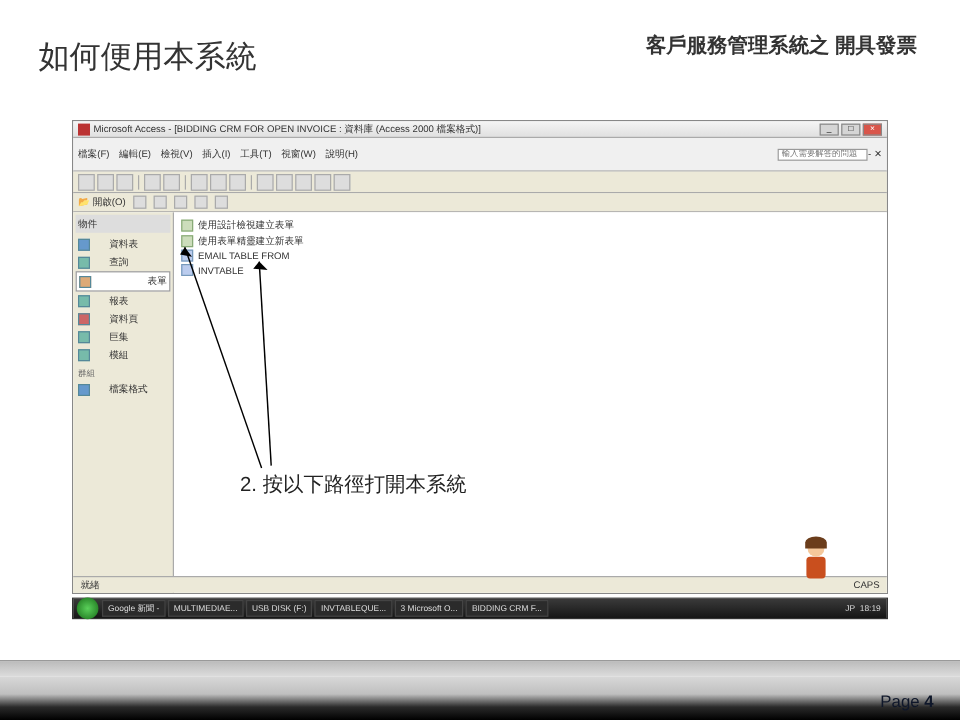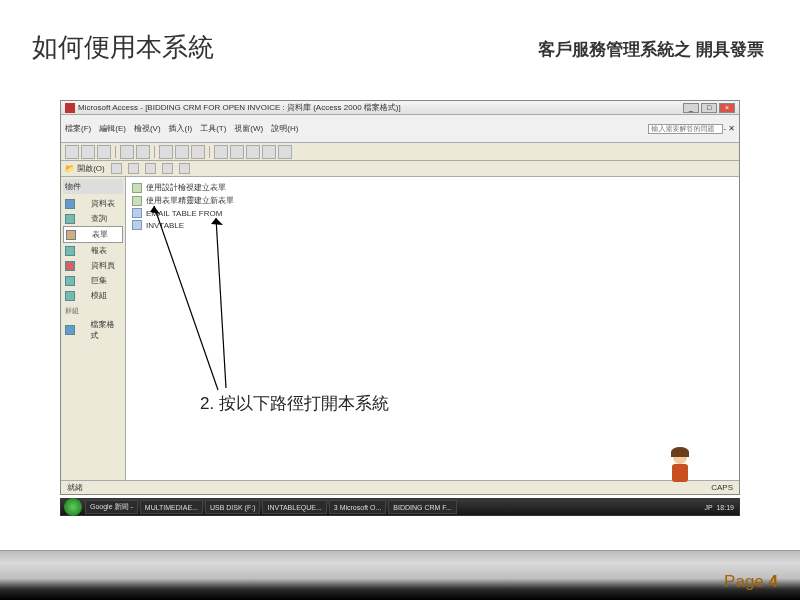--- a/index.html
+++ b/index.html
@@ -1,39 +1,39 @@
 <!DOCTYPE html>
 <html><head>
 <meta charset="utf-8">
 <style>
   * { margin: 0; padding: 0; box-sizing: border-box; }
   body { width: 800px; height: 600px; background: #fff; font-family: "Microsoft JhengHei", Arial, sans-serif; position: relative; overflow: hidden; }
   .slide-title { position: absolute; top: 30px; left: 32px; font-size: 26px; color: #333; }
-  .slide-subtitle { position: absolute; top: 38px; right: 36px; font-size: 17px; color: #333; font-weight: bold; }
+  .slide-subtitle { position: absolute; top: 26px; right: 36px; font-size: 17px; color: #333; font-weight: bold; }
   .screenshot { position: absolute; top: 100px; left: 60px; width: 680px; height: 395px; border: 1px solid #888; background: #e8e8e8; font-size: 8px; }
   .window-title { background: linear-gradient(#f5f5f5,#e0e0e0); height: 14px; display: flex; align-items: center; padding: 0 4px; border-bottom: 1px solid #aaa; }
   .win-icon { width: 10px; height: 10px; background: #b33; margin-right: 3px; }
   .win-text { flex: 1; color: #333; font-size: 8px; white-space: nowrap; overflow: hidden; }
   .win-ctrls { display: flex; gap: 2px; }
   .win-ctrls span { width: 16px; height: 10px; background: #d5d5d5; border: 1px solid #888; font-size: 7px; text-align: center; line-height: 8px; }
   .win-ctrls span:last-child { background: #d9554a; color: #fff; }
   .menubar { background: #f0f0f0; height: 28px; display: flex; align-items: center; padding: 0 4px; gap: 8px; border-bottom: 1px solid #aaa; font-size: 8px; color: #333; }
   .menubar-right { margin-left: auto; display: flex; align-items: center; gap: 0; }
   .help-input { width: 75px; height: 10px; border: 1px solid #999; background: #fff; font-size: 7px; padding: 0 2px; }
   .toolbar { background: #ece9d8; height: 18px; display: flex; align-items: center; padding: 0 4px; gap: 2px; border-bottom: 1px solid #aaa; }
   .tbtn { width: 14px; height: 14px; background: #ddd; border: 1px solid #aaa; }
   .tsep { width: 1px; height: 12px; background: #aaa; margin: 0 2px; }
   .subtoolbar { background: #ece9d8; height: 16px; display: flex; align-items: center; padding: 0 4px; gap: 6px; border-bottom: 1px solid #aaa; font-size: 8px; }
   .sub-open { color: #333; }
   .sub-btn { width: 11px; height: 11px; background: #ddd; border: 1px solid #aaa; }
   .db-body { display: flex; height: calc(100% - 76px); background: #fff; }
-  .nav-pane { width: 65px; background: #ece9d8; border-right: 1px solid #aaa; padding: 2px; }
+  .nav-pane { width: 84px; background: #ece9d8; border-right: 1px solid #aaa; padding: 2px; }
   .nav-header { font-size: 8px; color: #333; padding: 2px; background: #ddd; margin-bottom: 2px; }
   .nav-item { display: flex; align-items: center; gap: 16px; padding: 2px; font-size: 8px; color: #333; cursor: pointer; }
-  .nav-item.selected { background: #fff; border: 1px solid #999; }
+  .nav-item.selected { background: #fff; border: 1px solid #999; justify-content: space-between; }
   .nav-icon { width: 10px; height: 10px; background: #7ba; border: 1px solid #589; }
   .nav-icon.red { background: #c66; }
   .nav-icon.blue { background: #69c; }
   .nav-icon.orange { background: #da7; }
   .nav-group { font-size: 7px; color: #666; padding: 3px 2px 1px 2px; }
   .obj-list { flex: 1; background: #fff; padding: 4px; }
   .obj-item { display: flex; align-items: center; gap: 4px; padding: 1px 2px; font-size: 8px; color: #333; cursor: pointer; }
   .obj-item.highlighted { background: #316ac5; color: #fff; }
   .obj-icon { width: 10px; height: 10px; background: #cdb; border: 1px solid #8a7; }
   .obj-icon.table { background: #bce; border-color: #79b; }
@@ -44,21 +44,21 @@
   .taskbar { position: absolute; left: 60px; width: 680px; top: 498px; height: 18px; background: linear-gradient(#3a3a3a,#161616); display: flex; align-items: center; font-size: 7px; color: #ddd; border: 1px solid #333; }
   .start-orb { width: 18px; height: 18px; border-radius: 50%; background: radial-gradient(#5ad05a,#176b17); margin: 0 3px; }
   .tb-item { background: #2b2b2b; border: 1px solid #444; height: 14px; padding: 0 4px; margin-right: 2px; display: flex; align-items: center; }
   .tb-clock { margin-left: auto; padding: 0 5px; }
   .avatar { position: absolute; top: 450px; left: 667px; width: 26px; height: 40px; }
   .avatar .head { width: 14px; height: 14px; background: #f5c89b; border-radius: 50%; margin: 0 auto; position: relative; }
   .avatar .hair { position: absolute; top: -3px; left: -2px; width: 18px; height: 10px; background: #6b3d1b; border-radius: 50% 50% 0 0; }
   .avatar .bodyp { width: 16px; height: 18px; background: #c94f1e; margin: 0 auto; border-radius: 3px; }
   .footer-bar { position: absolute; bottom: 0; left: 0; right: 0; height: 36px; background: linear-gradient(#d8d8d8 0%, #bfbfbf 40%, #2a2a2a 70%, #000 100%); }
   .footer-sep { position: absolute; bottom: 36px; left: 0; right: 0; height: 14px; background: linear-gradient(#bbb,#ddd); border-top: 1px solid #999; }
-  .page-num { position: absolute; bottom: 8px; right: 22px; color: #a16207; font-size: 17px; }
+  .page-num { position: absolute; bottom: 8px; right: 22px; color: #0f172a; font-size: 14px; }
   .page-num .n { font-weight: bold; }
 </style>
 </head>
 <body>
 
 <div class="slide-title">如何便用本系統</div>
 <div class="slide-subtitle">客戶服務管理系統之 開具發票</div>
 
 <div class="screenshot">
   <div class="window-title">

